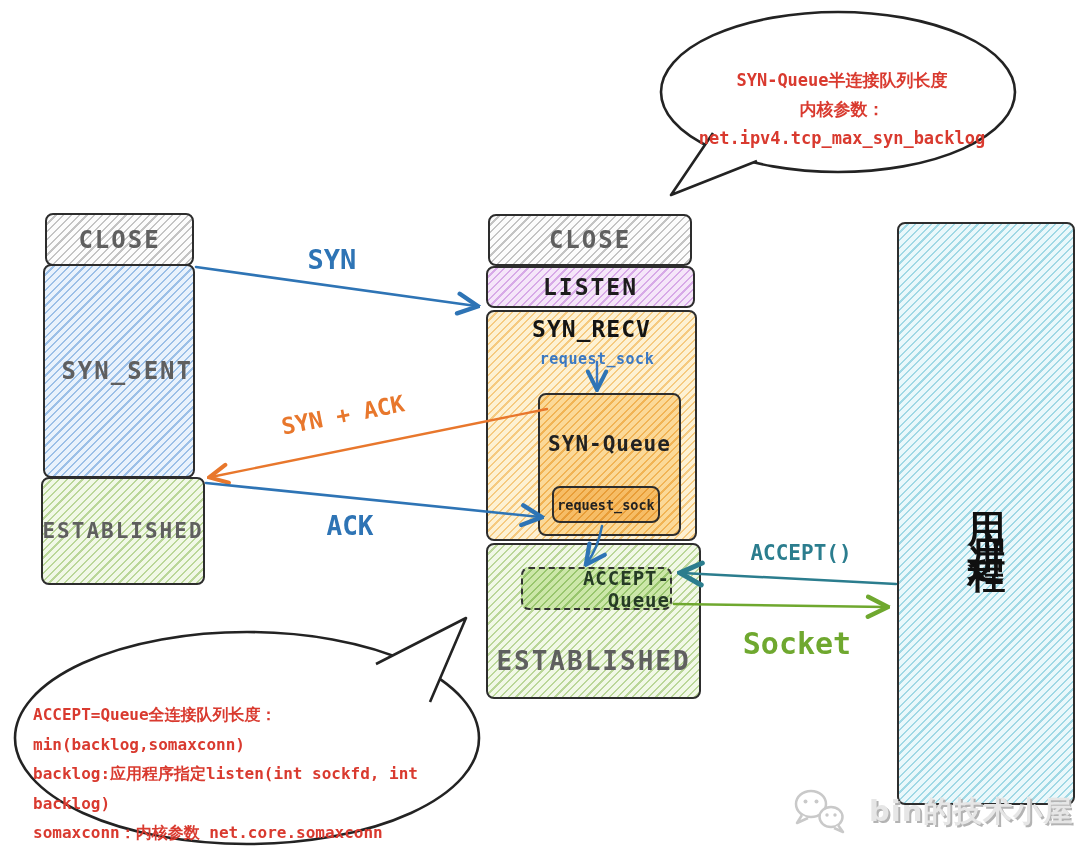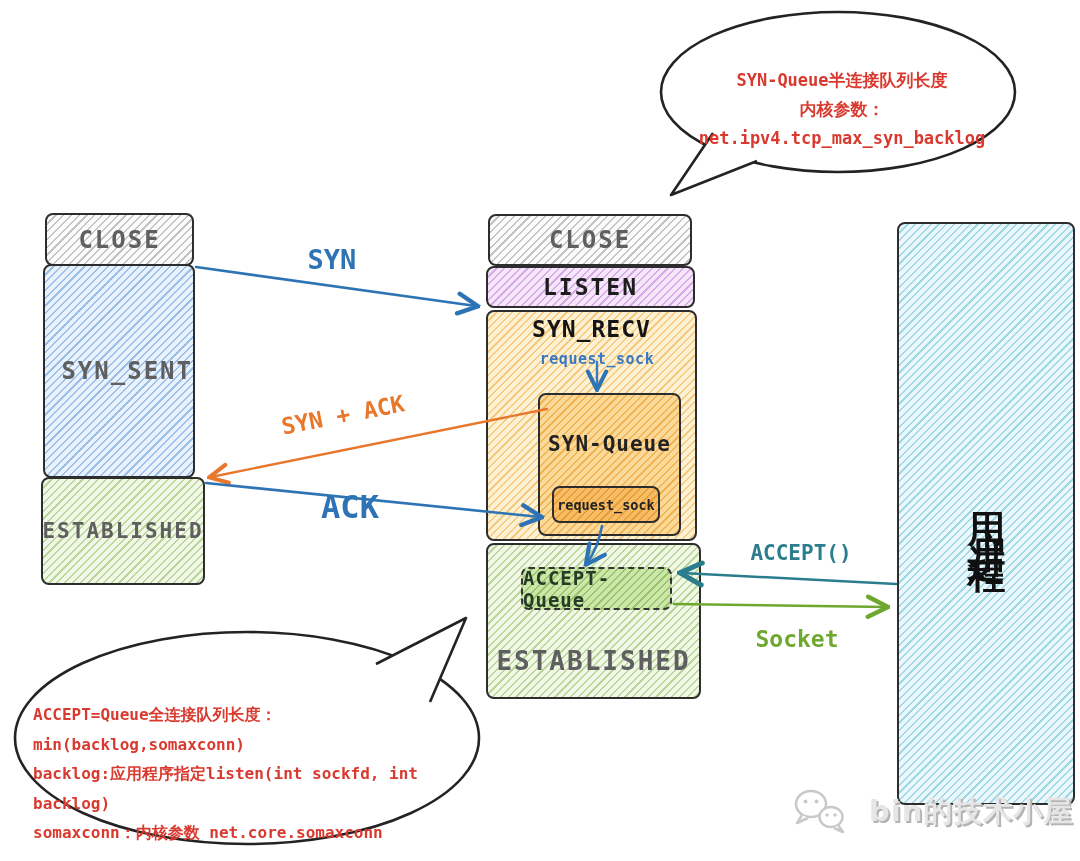--- a/index.html
+++ b/index.html
@@ -11,21 +11,21 @@
   
   .box{position:absolute;z-index:1;box-sizing:border-box;border:2px solid #2d2d2d;border-radius:8px;
        display:flex;align-items:center;justify-content:center;}
   .h-gray  {background-color:#fcfcfc;background-image:repeating-linear-gradient(135deg,rgba(150,150,150,.55) 0,rgba(150,150,150,.55) 1.6px,transparent 1.6px,transparent 5.5px);}
   .h-blue  {background-color:#e9f2fc;background-image:repeating-linear-gradient(135deg,rgba(92,150,214,.55) 0,rgba(92,150,214,.55) 1.6px,transparent 1.6px,transparent 5.5px);justify-content:flex-end;}
   .h-green {background-color:#f1f8e7;background-image:repeating-linear-gradient(135deg,rgba(132,181,75,.5) 0,rgba(132,181,75,.5) 1.6px,transparent 1.6px,transparent 5.5px);}
   .h-purple{background-color:#f5e6f9;background-image:repeating-linear-gradient(135deg,rgba(186,110,214,.5) 0,rgba(186,110,214,.5) 1.6px,transparent 1.6px,transparent 5.5px);}
   .h-orange{background-color:#fdf1d3;background-image:repeating-linear-gradient(135deg,rgba(240,170,60,.55) 0,rgba(240,170,60,.55) 1.6px,transparent 1.6px,transparent 5.5px);}
   .h-orange2{background-color:#fbd998;background-image:repeating-linear-gradient(135deg,rgba(235,155,40,.6) 0,rgba(235,155,40,.6) 1.6px,transparent 1.6px,transparent 5.5px);}
   .h-orange3{background-color:#f6bd66;background-image:repeating-linear-gradient(135deg,rgba(225,140,30,.65) 0,rgba(225,140,30,.65) 1.6px,transparent 1.6px,transparent 5.5px);}
-  .h-green2{background-color:#cce7a9;background-image:repeating-linear-gradient(135deg,rgba(110,170,60,.55) 0,rgba(110,170,60,.55) 1.6px,transparent 1.6px,transparent 5.5px);}
+  .h-green2{background-color:#cce7a9;background-image:repeating-linear-gradient(135deg,rgba(110,170,60,.55) 0,rgba(110,170,60,.55) 1.6px,transparent 1.6px,transparent 5.5px);text-align:right;}
   .h-cyan  {background-color:#eaf8fb;background-image:repeating-linear-gradient(135deg,rgba(110,195,214,.6) 0,rgba(110,195,214,.6) 1.6px,transparent 1.6px,transparent 5.5px);}
   
   .lbl{position:absolute;z-index:4;text-align:center;}
   .state{color:#5f5f5f;letter-spacing:2px;font-weight:bold;}
   .fs24{font-size:24px;} .fs23{font-size:23px;} .fs21{font-size:21px;} .fs26{font-size:26px;}
   .syn-recv-t{color:#141414;font-weight:bold;font-size:23px;letter-spacing:1px;}
   .req-ptr{color:#3a78c2;font-weight:bold;font-size:15px;letter-spacing:.5px;}
   .sq-t{color:#222;font-weight:bold;font-size:21px;letter-spacing:1px;}
   .req-entry-t{color:#222;font-weight:bold;font-size:13.5px;}
   .aq-t{color:#253b25;font-weight:bold;font-size:19px;letter-spacing:1px;}
@@ -108,23 +108,23 @@
 
     <ellipse cx="838" cy="92" rx="177" ry="80" fill="#ffffff" stroke="#232323" stroke-width="2.6"></ellipse>
     <path d="M757,161 L671,195 L713,133" fill="#ffffff" stroke="#232323" stroke-width="2.6" stroke-linejoin="round"></path>
 
     <ellipse cx="247" cy="738" rx="232" ry="106" fill="#ffffff" stroke="#232323" stroke-width="2.6"></ellipse>
     <path d="M376,664 L466,618 L430,702" fill="#ffffff" stroke="#232323" stroke-width="2.6" stroke-linejoin="round"></path>
   </svg>
 
   <div class="arrow-lbl" style="left:272px;top:244px;width:120px;font-size:27px;color:#2e74b5;">SYN</div>
   <div class="arrow-lbl" style="left:233px;top:402px;width:220px;font-size:23px;color:#e8772c;transform:rotate(-11deg);">SYN + ACK</div>
-  <div class="arrow-lbl" style="left:290px;top:488px;width:120px;font-size:32px;color:#2e74b5;">ACK</div>
+  <div class="arrow-lbl" style="left:290px;top:511px;width:120px;font-size:26px;color:#2e74b5;">ACK</div>
   <div class="arrow-lbl" style="left:711px;top:541px;width:180px;font-size:21px;color:#2b7d8e;">ACCEPT()</div>
-  <div class="arrow-lbl" style="left:707px;top:626px;width:180px;font-size:23px;color:#6fa82f;">Socket</div>
+  <div class="arrow-lbl" style="left:707px;top:626px;width:180px;font-size:30px;color:#6fa82f;">Socket</div>
 
   <div class="note cjk" style="left:664px;top:66px;width:356px;text-align:center;font-size:17px;line-height:1.7;">
     <div>SYN-Queue半连接队列长度</div>
     <div>内核参数：net.ipv4.tcp_max_syn_backlog</div>
   </div>
   <div class="note cjk" style="left:33px;top:700px;width:448px;text-align:left;font-size:16px;line-height:1.85;">
     <div>ACCEPT=Queue全连接队列长度：min(backlog,somaxconn)</div>
     <div>backlog:应用程序指定listen(int sockfd, int backlog)</div>
     <div>somaxconn：内核参数 net.core.somaxconn</div>
   </div>

